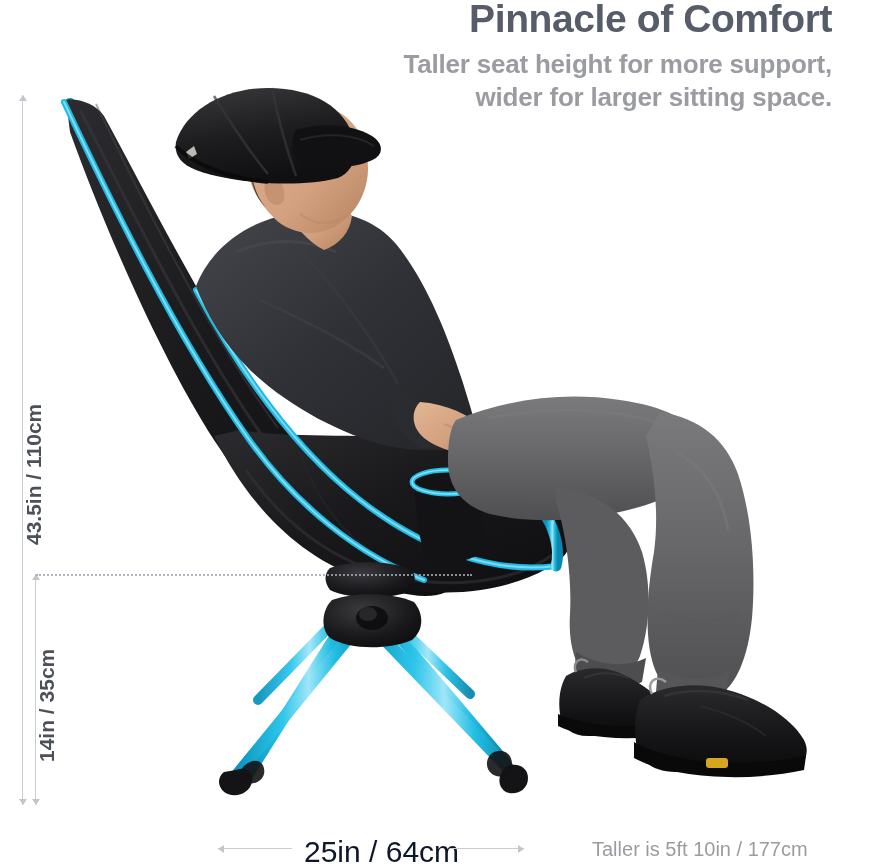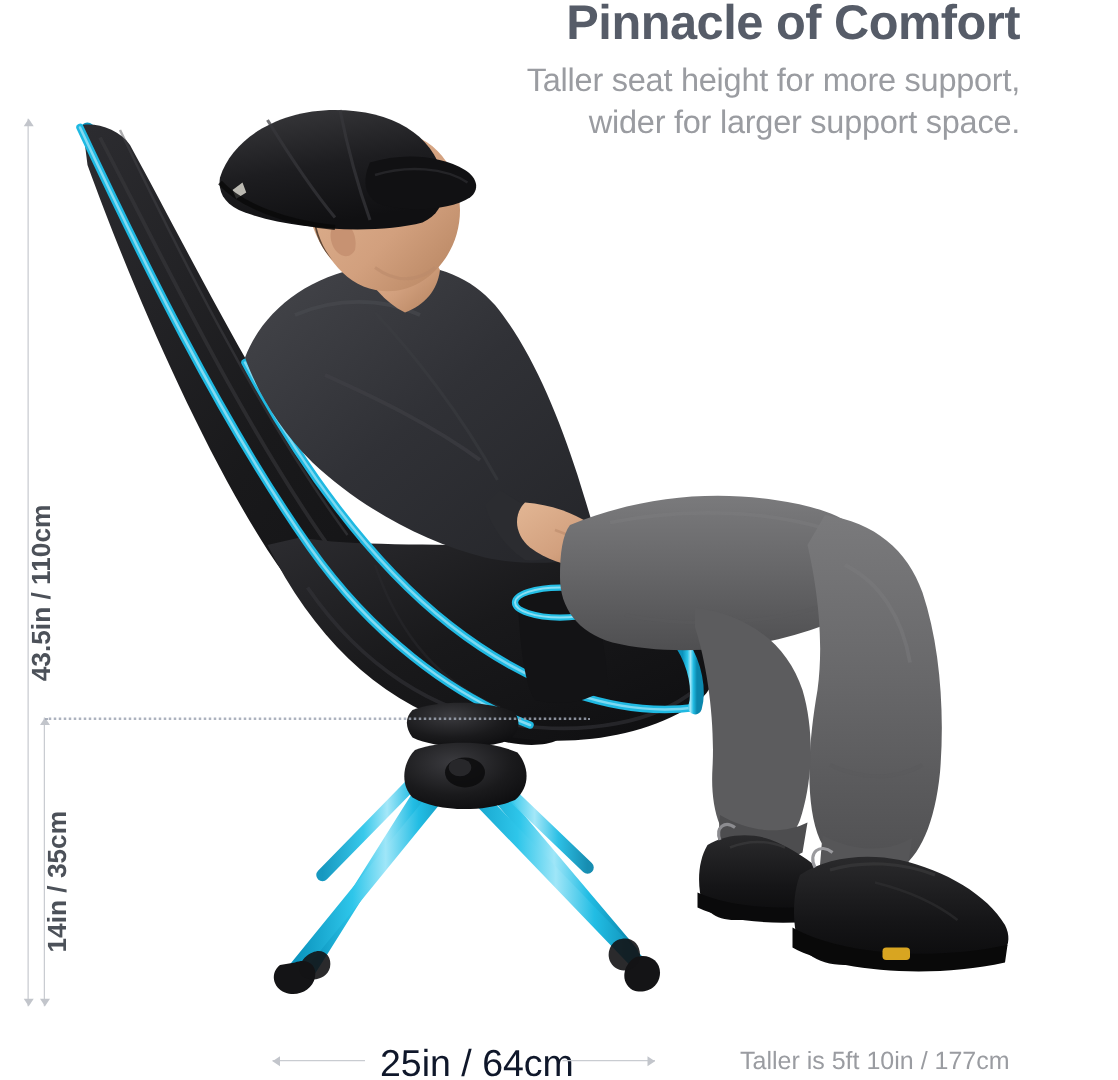--- a/index.html
+++ b/index.html
@@ -11,20 +11,21 @@
   body {
     font-family: "Liberation Sans", sans-serif;
     -webkit-font-smoothing: antialiased;
   }
   #page {
     position: relative;
     width: 828px;
     height: 864px;
     background: #ffffff;
     overflow: hidden;
+    padding-left: 16px;
   }
 
   
   .headline {
     position: absolute;
     right: 12px;
     top: -2px;
     width: 540px;
     text-align: right;
     font-size: 39px;
@@ -33,21 +34,21 @@
     color: #565c68;
     line-height: 1.08;
   }
   .subhead {
     position: absolute;
     right: 12px;
     top: 48px;
     width: 560px;
     text-align: right;
     font-size: 26px;
-    font-weight: normal;
+    font-weight: bold;
     letter-spacing: -0.2px;
     color: #9a9ca1;
     line-height: 1.28;
   }
 
   
   .vrule {
     position: absolute;
     width: 1px;
     background: #c9ccd1;
@@ -384,21 +385,21 @@
         <path d="M494,752 C504,748 512,754 512,764 C512,774 500,780 492,774
                  C484,768 486,756 494,752 Z" fill="#131315" opacity=".9"></path>
       </g>
     </svg>
   </div>
 
   <div class="headline">Pinnacle of Comfort</div>
 
   <div class="subhead">
     <div>Taller seat height for more support,</div>
-    <div>wider for larger support space.</div>
+    <div>wider for larger sitting space.</div>
   </div>
 
   <div class="vrule" style="left:22px; top:95px; height:710px;">
     <span class="cap-top"></span>
     <span class="cap-bot"></span>
   </div>
   <div class="vlabel" style="left:22px; top:545px;">43.5in / 110cm</div>
 
   <div class="vrule" style="left:35px; top:574px; height:231px;">
     <span class="cap-top"></span>

